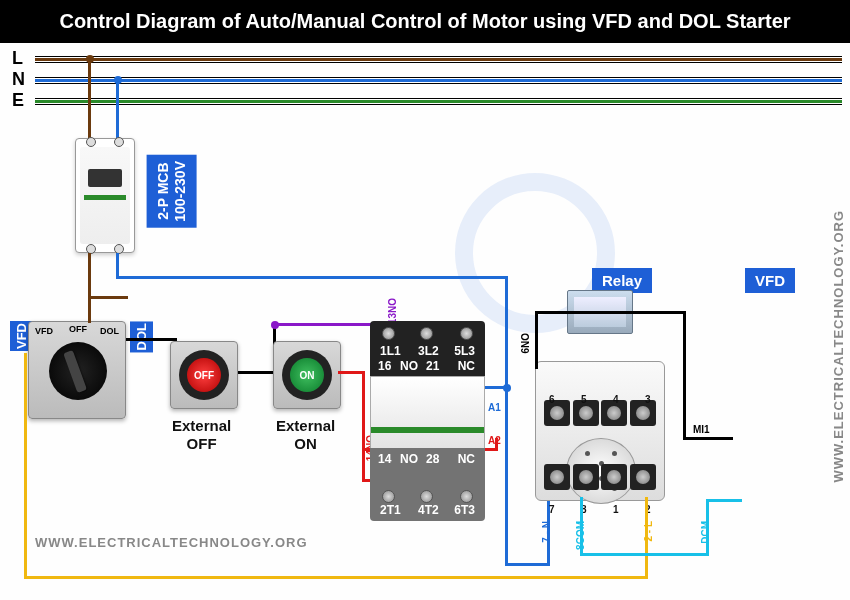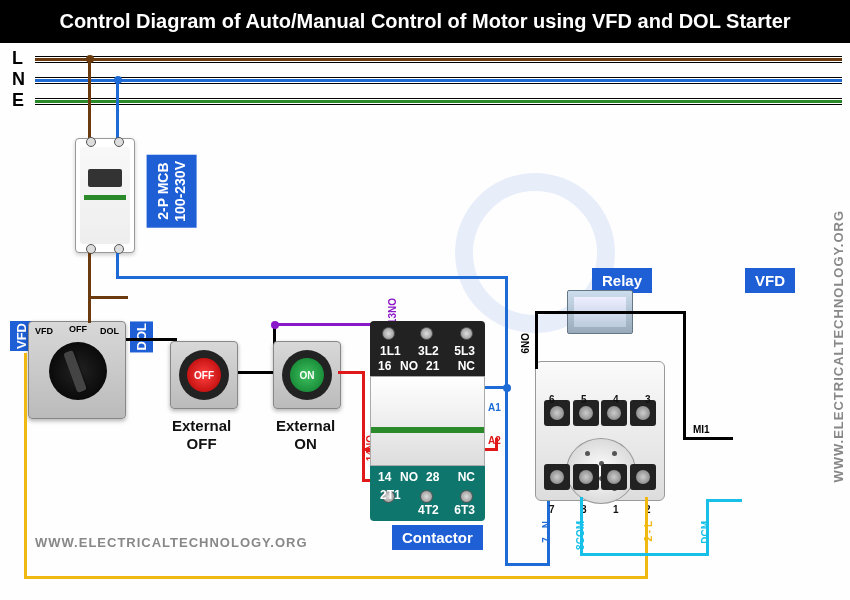--- a/index.html
+++ b/index.html
@@ -52,21 +52,21 @@
 .off-btn .btn { background:radial-gradient(#ff4040,#b00000); }
 .on-btn { left:273px; top:298px; }
 .on-btn .btn { background:radial-gradient(#40c060,#0a7a2a); }
 .btn-label { position:absolute; font-weight:bold; font-size:15px; text-align:center; color:#111; line-height:1.2; }
 
 
 .contactor { position:absolute; left:370px; top:278px; width:115px; height:200px; }
 .contactor .top { position:absolute; top:0; left:0; right:0; height:55px; background:#222; border-radius:4px 4px 0 0; }
 .contactor .mid { position:absolute; top:55px; left:0; right:0; height:90px; background:linear-gradient(#fff,#ddd); border:1px solid #aaa; }
 .contactor .band { position:absolute; top:50px; left:0; right:0; height:6px; background:#2a8a2a; }
-.contactor .bot { position:absolute; bottom:0; left:0; right:0; height:55px; background:#0f766e; border-radius:0 0 4px 4px; }
+.contactor .bot { position:absolute; bottom:0; left:0; right:0; height:73px; background:#737373; border-radius:0 0 4px 4px; }
 .term-label { position:absolute; font-size:12px; color:#fff; font-weight:bold; }
 .contactor .screw { position:absolute; width:13px; height:13px; border-radius:50%; background:radial-gradient(#ddd,#888); border:1px solid #555; }
 .contactor-label { position:absolute; left:392px; top:482px; background:#1e5fd6; color:#fff; font-weight:bold; padding:4px 10px; font-size:15px; }
 
 
 .relay { position:absolute; left:535px; top:283px; width:130px; height:175px; }
 .relay .socket { position:absolute; bottom:0; left:0; right:0; height:140px; background:linear-gradient(#fafafa,#ddd); border:1px solid #999; border-radius:6px; }
 .relay .top-row { position:absolute; top:38px; left:8px; right:8px; height:26px; display:flex; justify-content:space-between; }
 .relay .top-row .t, .relay .bot-row .t { width:26px; height:26px; background:#222; border-radius:3px; display:flex; align-items:center; justify-content:center; }
 .relay .top-row .t::after, .relay .bot-row .t::after { content:''; width:14px; height:14px; border-radius:50%; background:radial-gradient(#ccc,#777); }
@@ -216,26 +216,25 @@
           <div class="band"></div>
         </div>
       <div class="bot">
         <span class="term-label" style="top:4px;left:8px;">14</span>
         <span class="term-label" style="top:4px;left:30px;">NO</span>
         <span class="term-label" style="top:4px;left:56px;">28</span>
         <span class="term-label" style="top:4px;right:10px;">NC</span>
         <div class="screw" style="bottom:18px;left:12px;"></div>
         <div class="screw" style="bottom:18px;left:50px;"></div>
         <div class="screw" style="bottom:18px;right:12px;"></div>
-        <span class="term-label" style="bottom:19px;left:10px;">2T1</span>
+        <span class="term-label" style="bottom:4px;left:10px;">2T1</span>
         <span class="term-label" style="bottom:4px;left:48px;">4T2</span>
         <span class="term-label" style="bottom:4px;right:10px;">6T3</span>
       </div>
     </div>
-    <div class="contactor-label">Contactor</div>
 
     <div class="relay-label">Relay</div>
     <div class="relay">
       <div class="cube">
           <div class="inner"></div>
         </div>
       <div class="socket">
         <div class="top-row">
             <div class="t"></div>
             <div class="t"></div>

